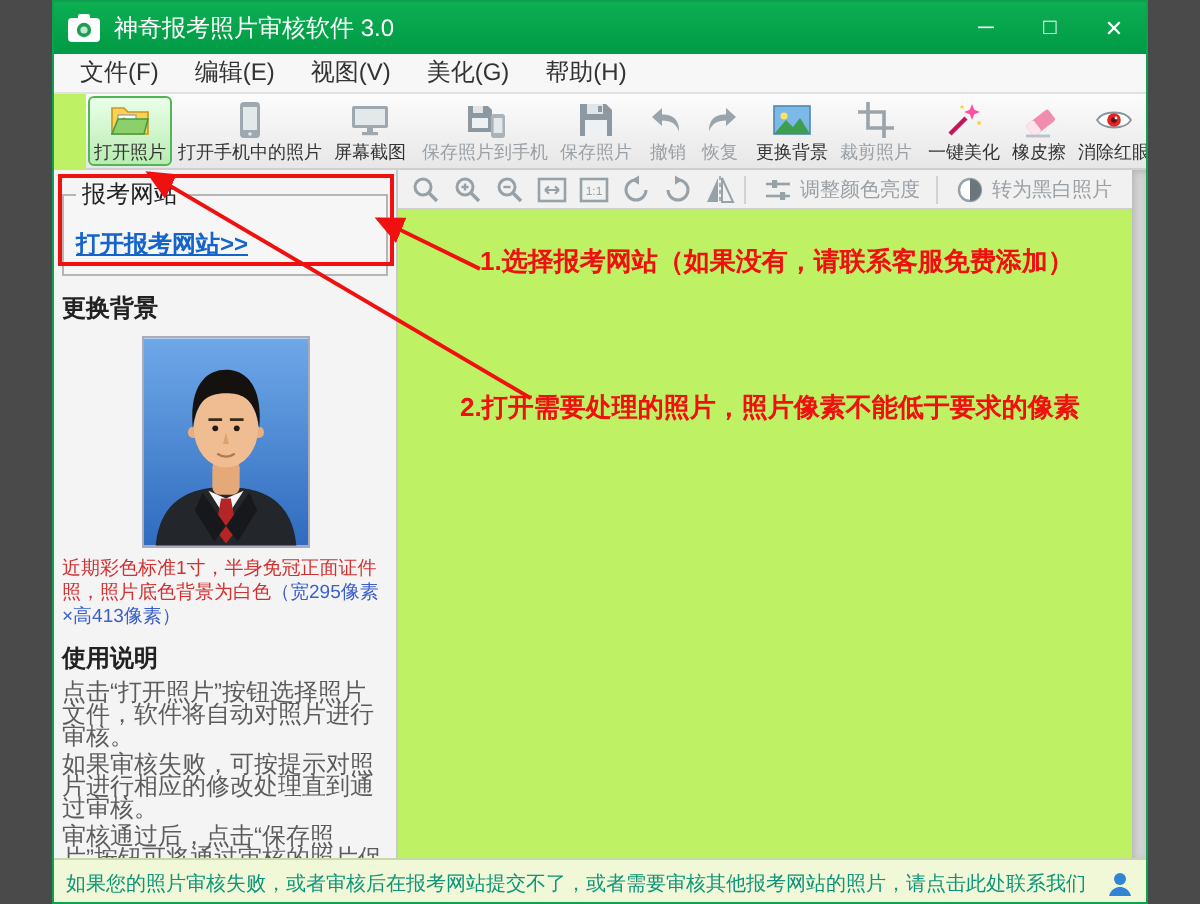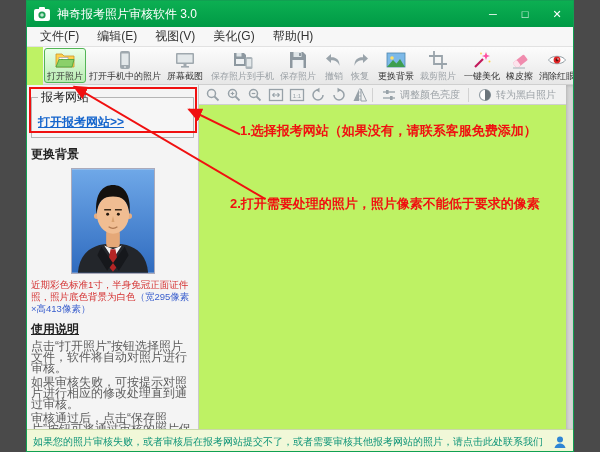--- a/index.html
+++ b/index.html
@@ -52,21 +52,21 @@
   .combo-text{ flex:1; padding:0 4px; font-size:12px; color:#111; white-space:nowrap; overflow:hidden; }
   .combo-btn{ width:16px; align-self:stretch; background:linear-gradient(#fdfdfd,#dde4e9);
     border-left:1px solid #b9c3cc; display:flex; align-items:center; justify-content:center;
     font-size:8px; color:#456; }
   .open-link{ display:inline-block; margin-top:5px; font-size:12px; font-weight:bold;
     color:#1464cc; text-decoration:underline; cursor:pointer; }
   .req-title{ margin-top:8px; font-size:12px; font-weight:bold; color:#222; }
   .photo-wrap{ width:84px; height:106px; margin:5px auto 0; border:1px solid #aab; display:flex; }
   .req-text{ margin-top:5px; font-size:9.5px; line-height:12px; color:#d43030; }
   .req-size{ color:#3a5fcd; }
-  .instr-title{ margin-top:6px; font-size:12px; font-weight:bold; color:#222;text-decoration:underline; }
+  .instr-title{ margin-top:6px; font-size:12px; font-weight:bold; color:#222; }
   .instr p{ margin-top:3px; font-size:12px; line-height:11px; color:#5c5c5c; }
   
   .statusbar{ height:22px; background:#f1f8d8; border-top:1px solid #c9d8a8;
     display:flex; align-items:center; padding:12px 6px; gap:6px; }
   .status-text{ flex:1; font-size:10px; color:var(--status-text,#0e9478);
     white-space:nowrap; overflow:hidden; }
   .status-ico{ width:14px; height:14px; display:flex; }
   
   .ann-layer{ position:absolute; inset:0; pointer-events:none; z-index:50; }
   .ann-rect{ position:absolute; left:2px; top:86px; width:168px; height:46px;

